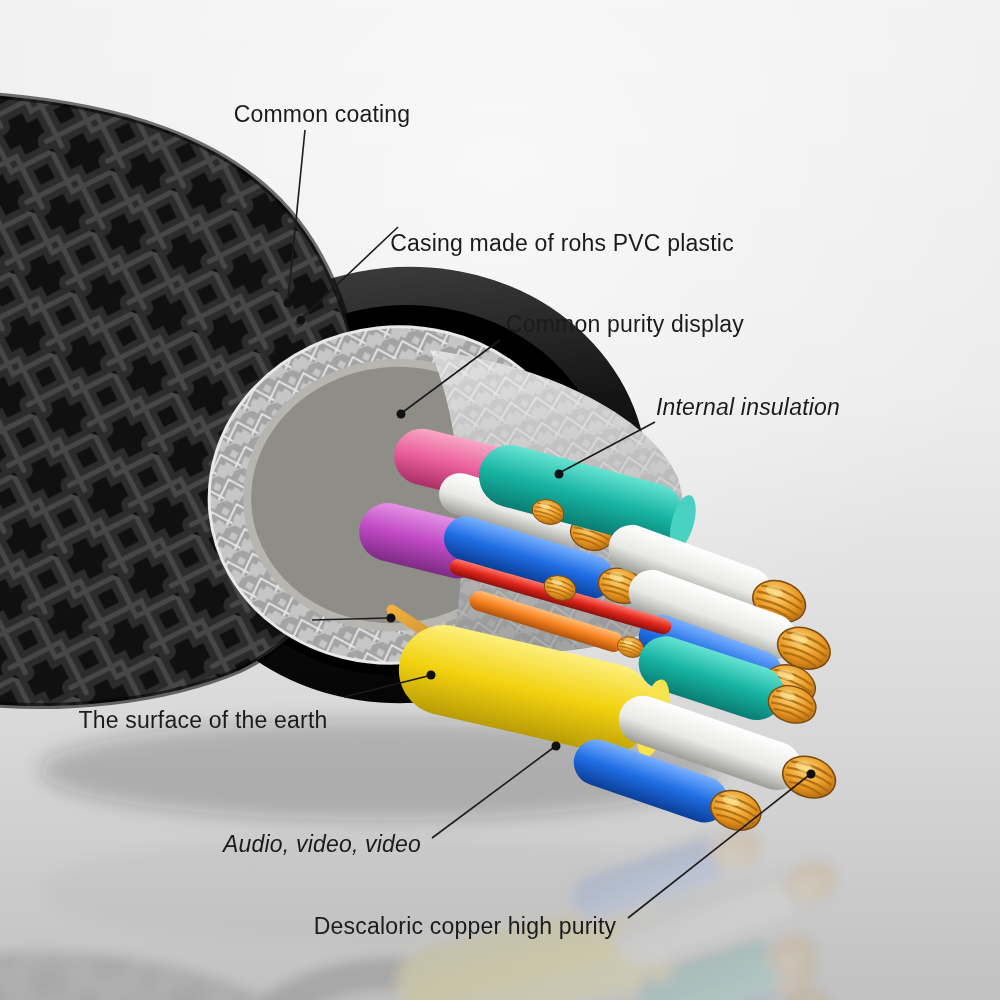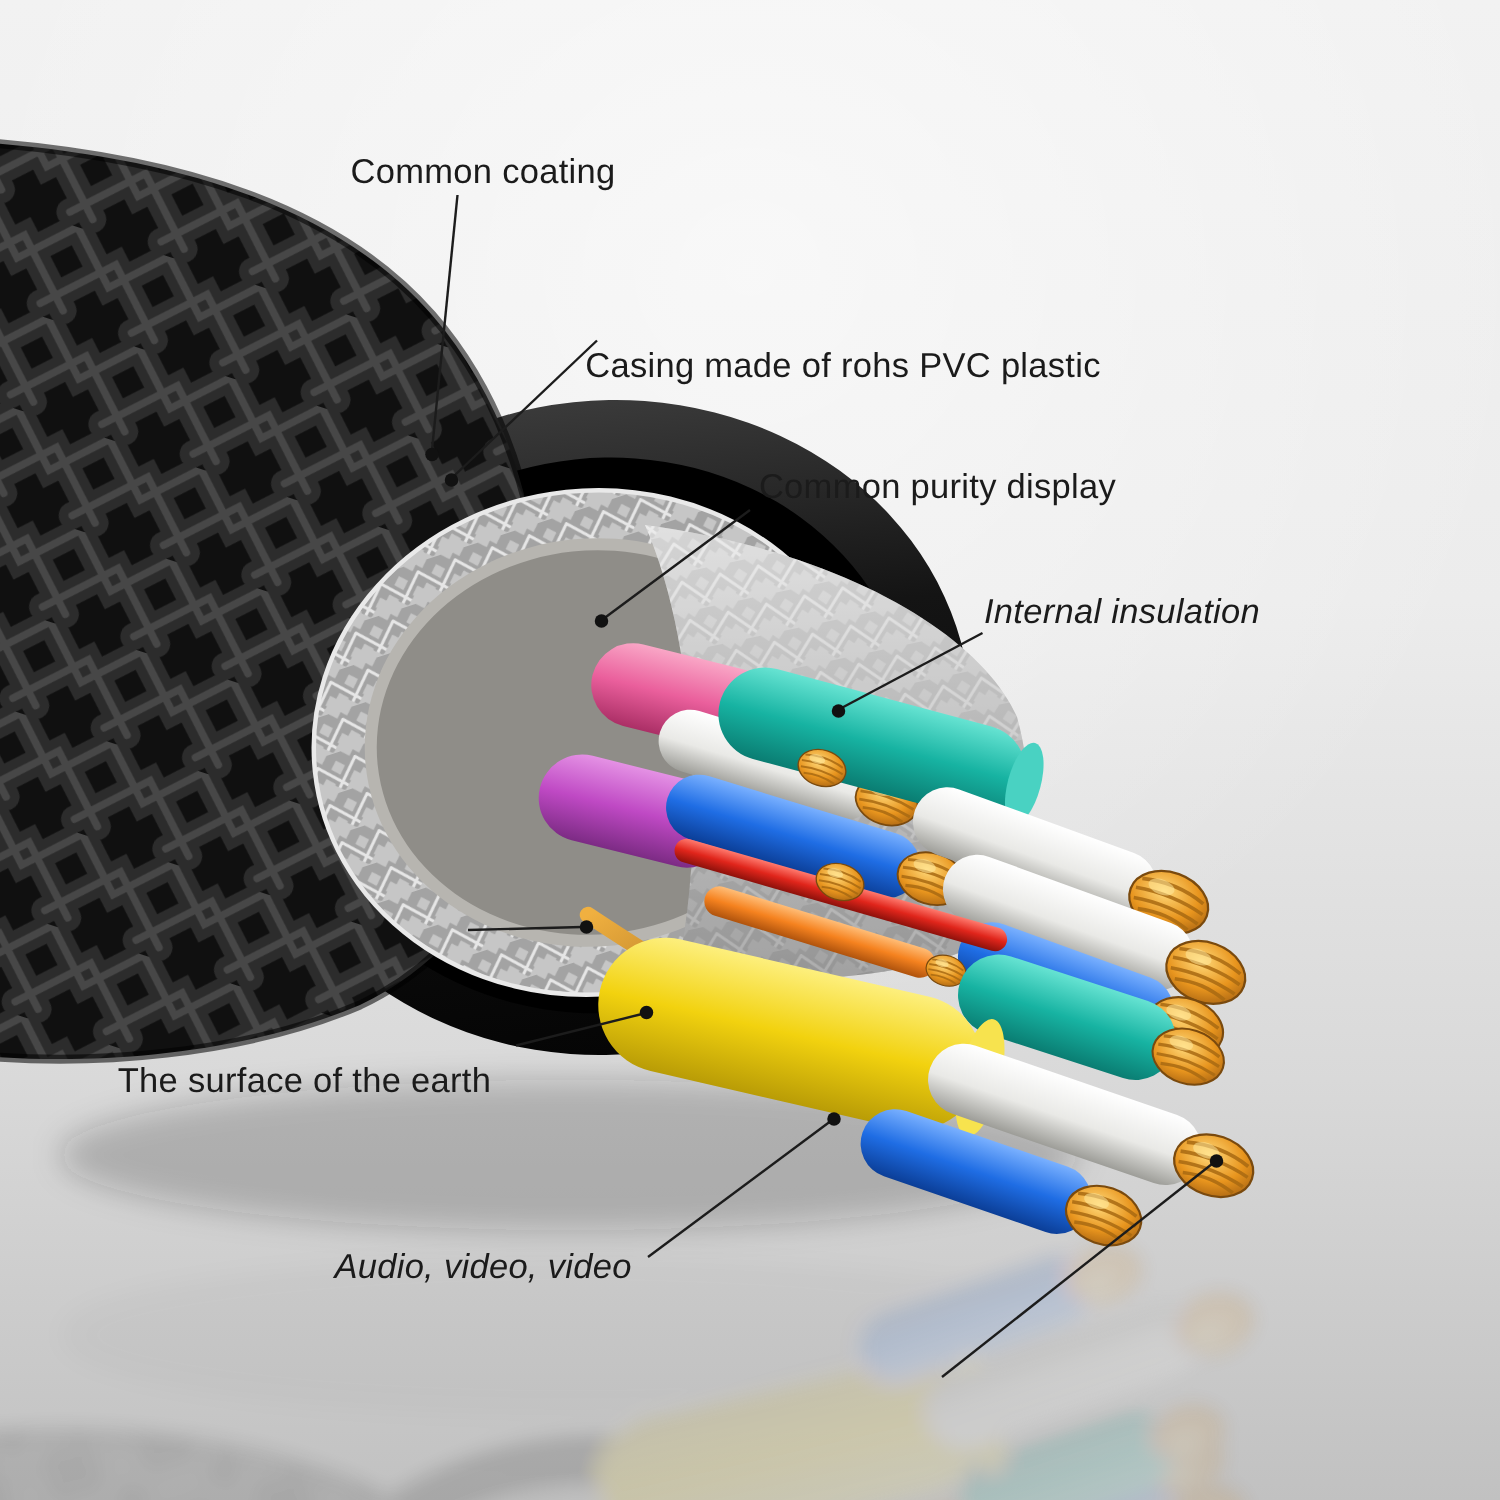--- a/index.html
+++ b/index.html
@@ -268,14 +268,15 @@
       <circle cx="811" cy="774" r="4.5"></circle>
     </g>
   </svg>
 
   <div class="label lbl-nylon">Common coating</div>
   <div class="label lbl-casing">Casing made of rohs PVC plastic</div>
   <div class="label lbl-screen">Common purity display</div>
   <div class="label lbl-insulation">Internal insulation</div>
   <div class="label lbl-surface">The surface of the earth</div>
   <div class="label lbl-audio">Audio, video, video</div>
+  <div class="label lbl-copper">Descaloric copper high purity</div>
 
 </div>
 
 </body></html>

